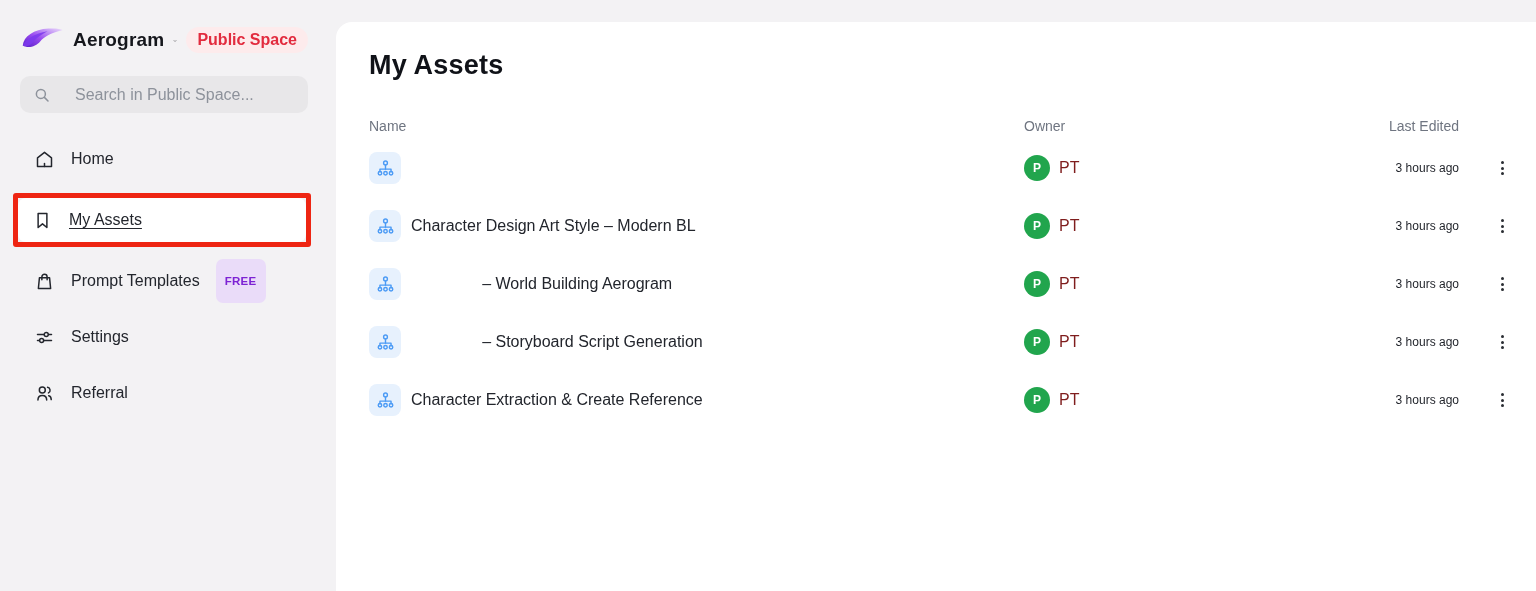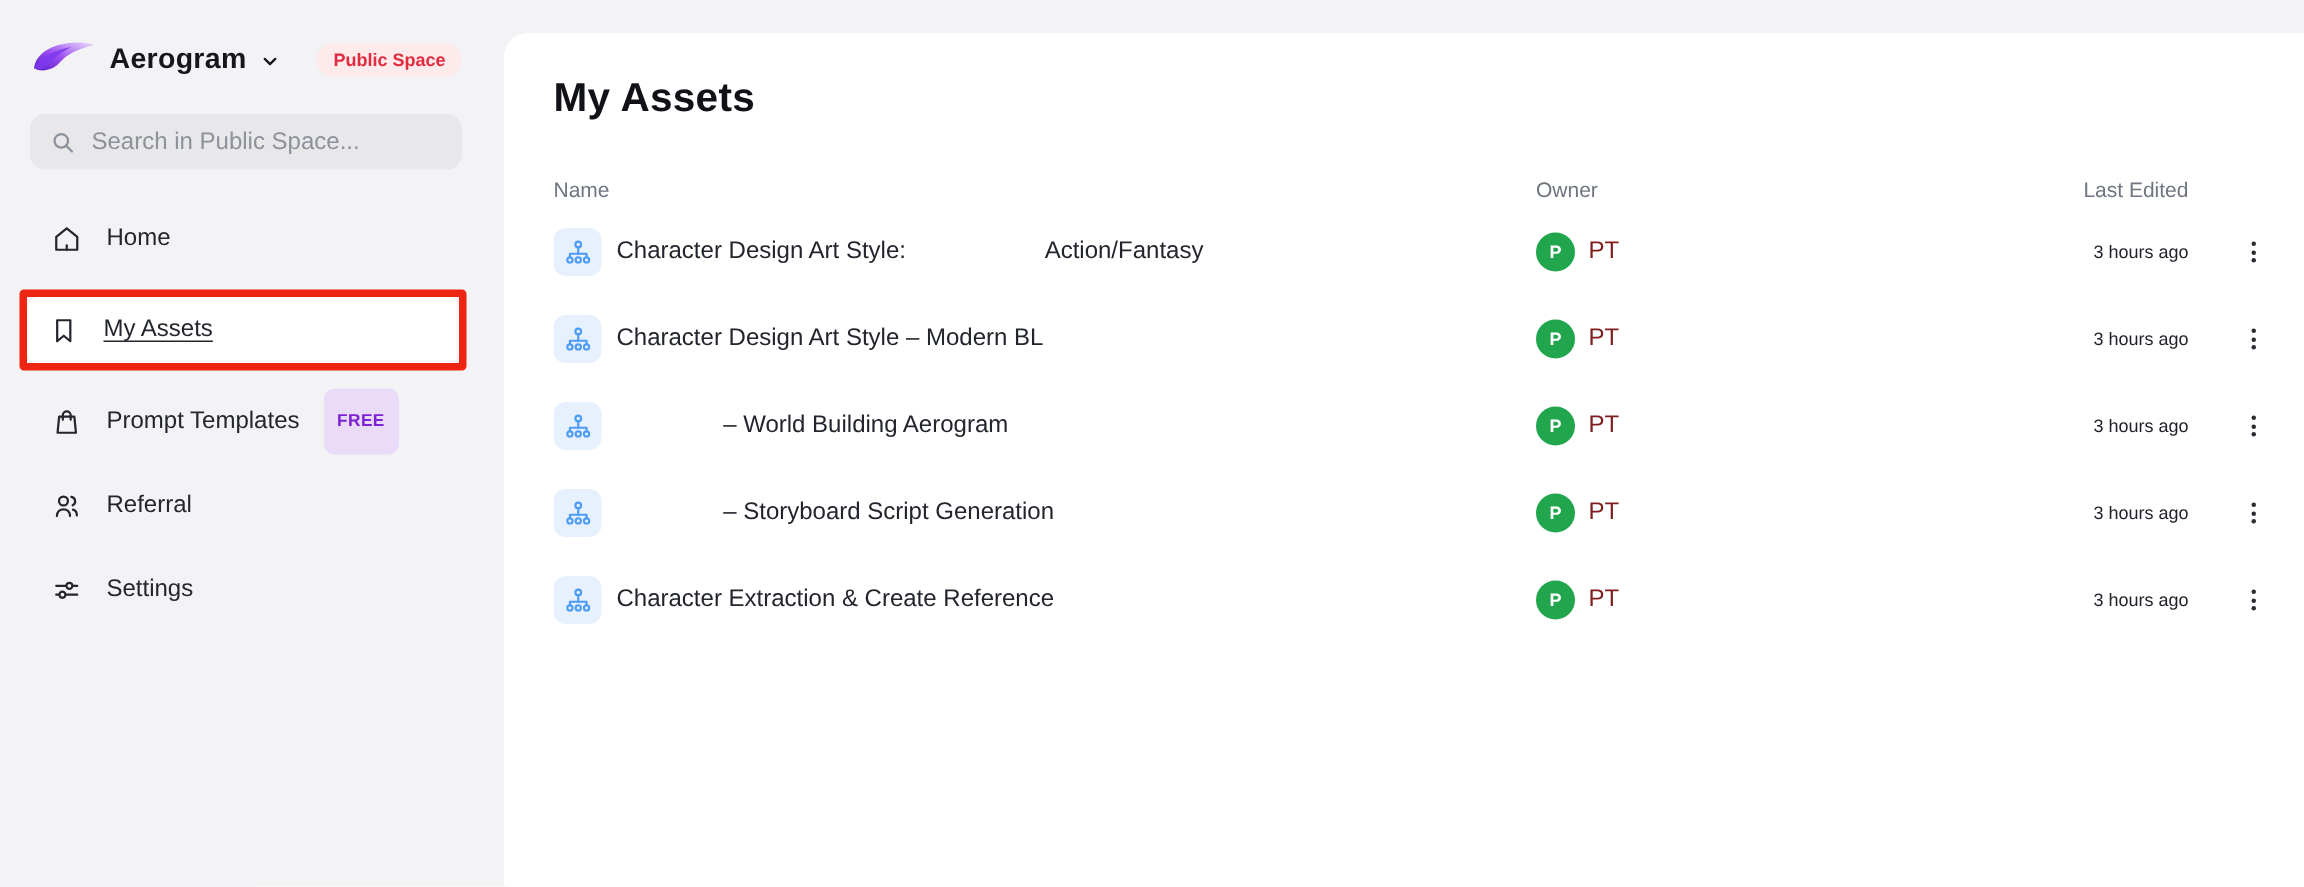--- a/index.html
+++ b/index.html
@@ -17,30 +17,30 @@
     padding:0 28px 0 20px;
     display:flex; flex-direction:column;
   }
   .logo-row { display:flex; align-items:center; margin-top:26px; gap:9px; }
   .logo-mark { width:44px; height:28px; flex:0 0 auto; }
   .logo-text { font-size:19px; font-weight:800; color:#15171c; letter-spacing:.2px; }
   .logo-chevron { width:14px; height:14px; stroke:#15171c; margin-top:2px; cursor:pointer; }
   .space-badge {
     margin-left:auto;
     background:#fdebec; color:#e22b3e;
-    font-size:12px; font-weight:700;
+    font-size:16px; font-weight:700;
     padding:4px 11px; border-radius:999px;
     white-space:nowrap;
   }
 
   .search-box {
     margin-top:22px;
     height:37px; width:100%;
     background:#e8e7e9; border-radius:10px;
-    display:flex; align-items:center; gap:10px;
+    display:flex; align-items:center; gap:24px;
     padding:0 13px;
   }
   .search-box svg { width:18px; height:18px; flex:0 0 auto; }
   .search-input {
     border:none; outline:none; background:transparent;
     font-family:"Liberation Sans", sans-serif;
     font-size:16px; color:#3c4049; width:100%;
   }
   .search-input::placeholder { color:#8d929b; }
 
@@ -166,41 +166,41 @@
     <div class="nav-item">
       <svg viewBox="0 0 24 24" fill="none" stroke="#23262d" stroke-width="1.7" stroke-linecap="round" stroke-linejoin="round">
         <path d="M6.2 7.8 H17.8 L19 20 H5 Z"></path>
           <path d="M9 10 V6.8 a3 3 0 0 1 6 0 V10"></path>
       </svg>
       <span class="nav-label">Prompt Templates</span>
       <span class="free-badge">FREE</span>
     </div>
 
     <div class="nav-item">
-      <svg viewBox="0 0 24 24" fill="none" stroke="#23262d" stroke-width="1.7" stroke-linecap="round" stroke-linejoin="round">
-        <circle cx="9.5" cy="8" r="3.4"></circle>
-          <path d="M4.5 19.5 c0-3.2 2.2-5.2 5-5.2 s5 2 5 5.2"></path>
-        <path d="M15.5 4.9 a3.4 3.4 0 0 1 1 6.4"></path>
-          <path d="M16.8 14.6 c1.9.5 2.9 2.1 2.9 4.4"></path>
-      </svg>
-      <span class="nav-label">Referral</span>
-    </div>
-
-    <div class="nav-item">
       <svg viewBox="0 0 24 24" fill="none" stroke="#23262d" stroke-width="1.7" stroke-linecap="round">
         <path d="M4 8.6 H11.5"></path>
           <circle cx="14" cy="8.6" r="2.3"></circle>
           <path d="M16.8 8.6 H20"></path>
         <path d="M4 15.4 H6.2"></path>
           <circle cx="8.7" cy="15.4" r="2.3"></circle>
           <path d="M11.5 15.4 H20"></path>
       </svg>
       <span class="nav-label">Settings</span>
     </div>
 
+    <div class="nav-item">
+      <svg viewBox="0 0 24 24" fill="none" stroke="#23262d" stroke-width="1.7" stroke-linecap="round" stroke-linejoin="round">
+        <circle cx="9.5" cy="8" r="3.4"></circle>
+          <path d="M4.5 19.5 c0-3.2 2.2-5.2 5-5.2 s5 2 5 5.2"></path>
+        <path d="M15.5 4.9 a3.4 3.4 0 0 1 1 6.4"></path>
+          <path d="M16.8 14.6 c1.9.5 2.9 2.1 2.9 4.4"></path>
+      </svg>
+      <span class="nav-label">Referral</span>
+    </div>
+
   </div>
 </div>
 
 <div class="main">
 
   <h1 class="page-title">My Assets</h1>
 
   <div class="grid-row table-head">
     <span>Name</span>
     <span>Owner</span>
@@ -213,21 +213,20 @@
       <span class="asset-icon-box">
         <svg viewBox="0 0 24 24" fill="none" stroke="#4c9bf5" stroke-width="1.8" stroke-linecap="round" stroke-linejoin="round">
           <circle cx="12" cy="5" r="2.4"></circle>
             <path d="M12 7.4 V12.8"></path>
             <path d="M5 16 V12.8 H19 V16"></path>
           <circle cx="5" cy="18" r="2.2"></circle>
             <circle cx="12" cy="18" r="2.2"></circle>
             <circle cx="19" cy="18" r="2.2"></circle>
         </svg>
       </span>
-      <span class="row-name">Character Design Art Style:                     Action/Fantasy</span>
     </div>
     <div class="owner-cell">
       <span class="avatar">P</span>
       <span class="owner-name">PT</span>
     </div>
     <span class="time-cell">3 hours ago</span>
     <span class="kebab">
         <i></i>
         <i></i>
         <i></i>

